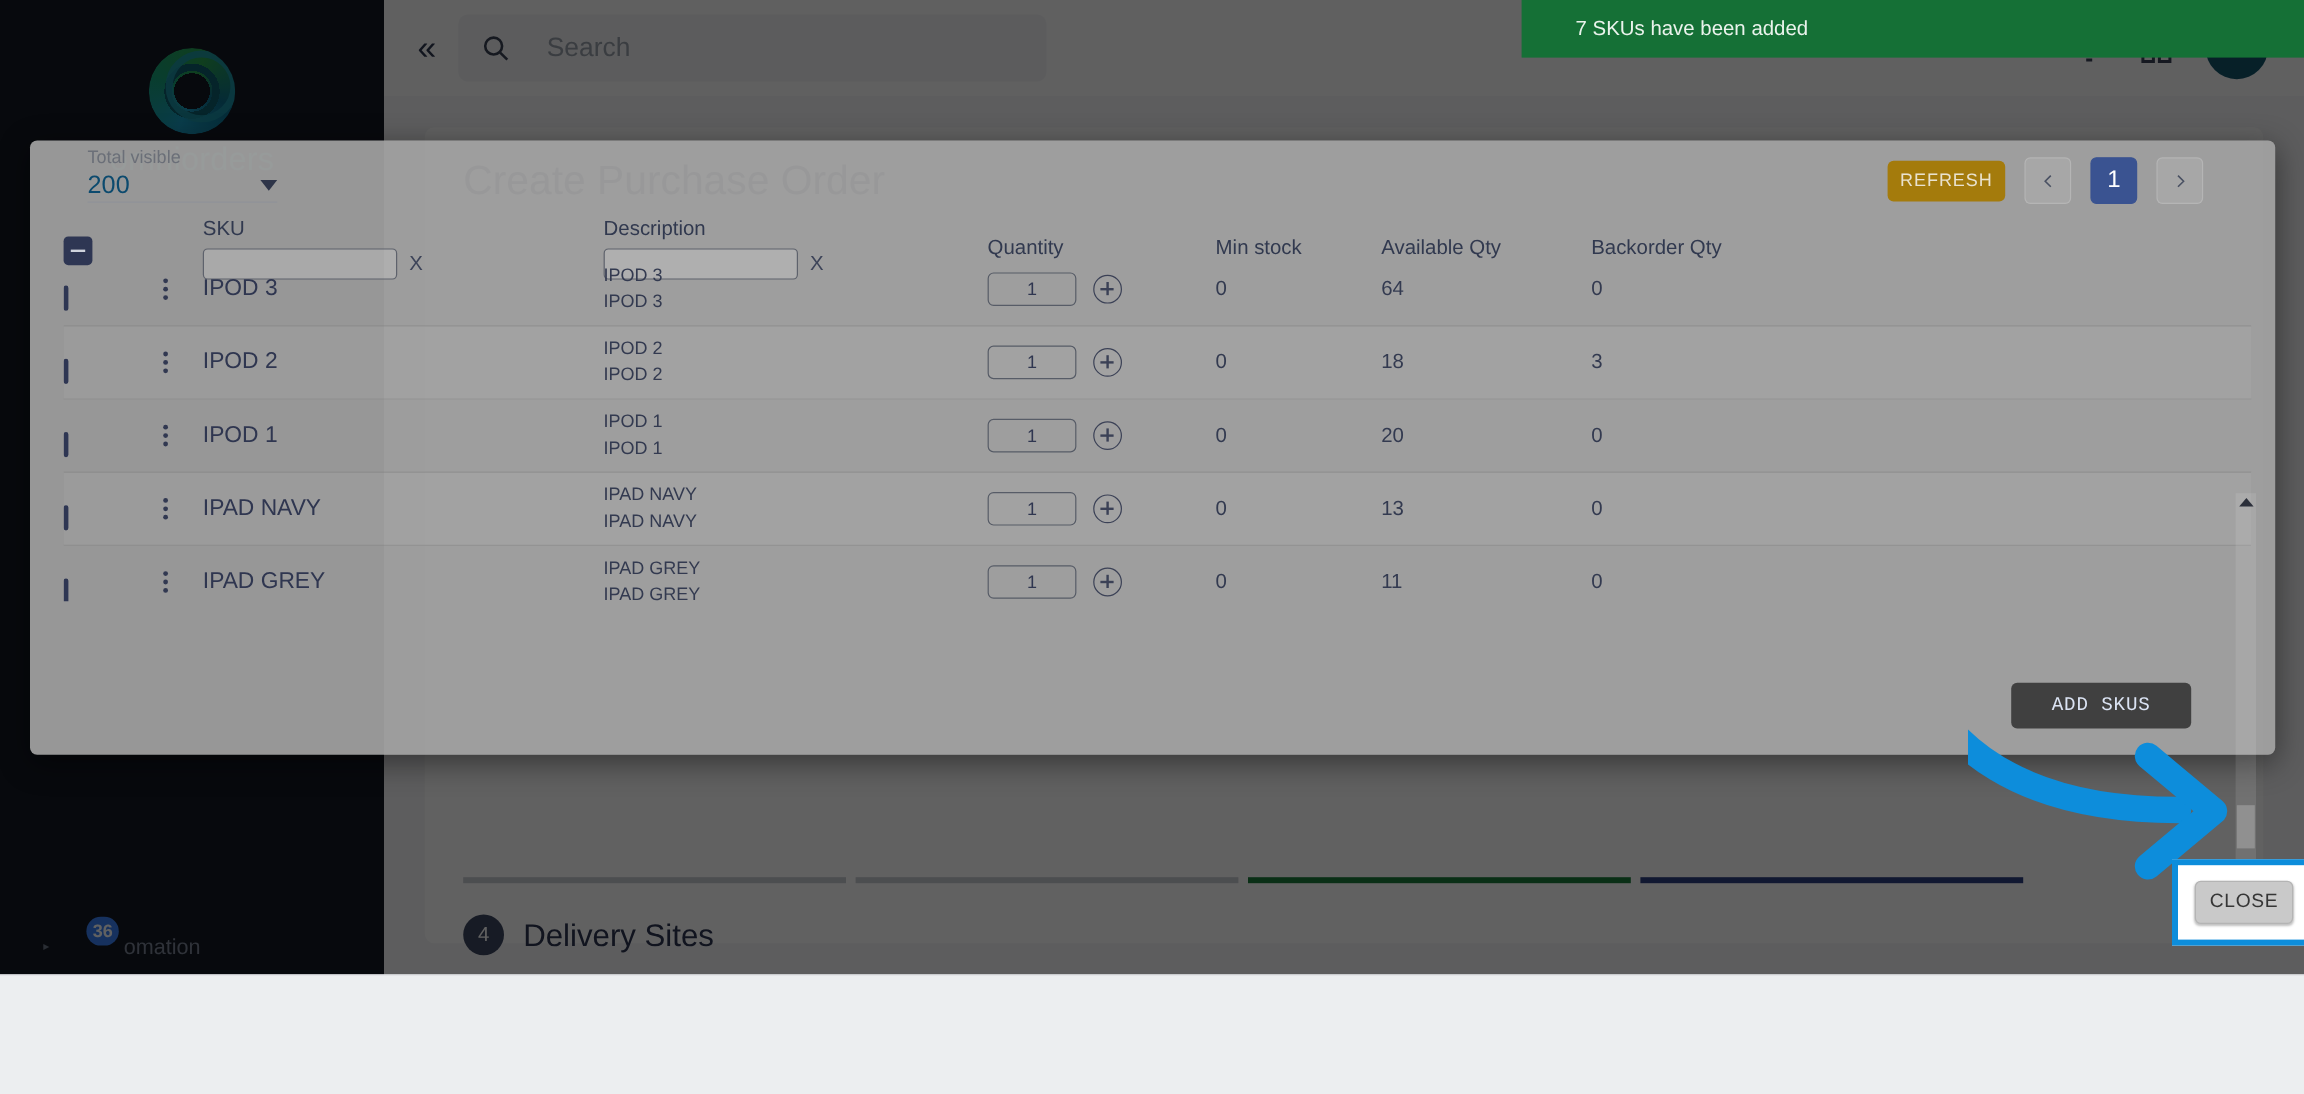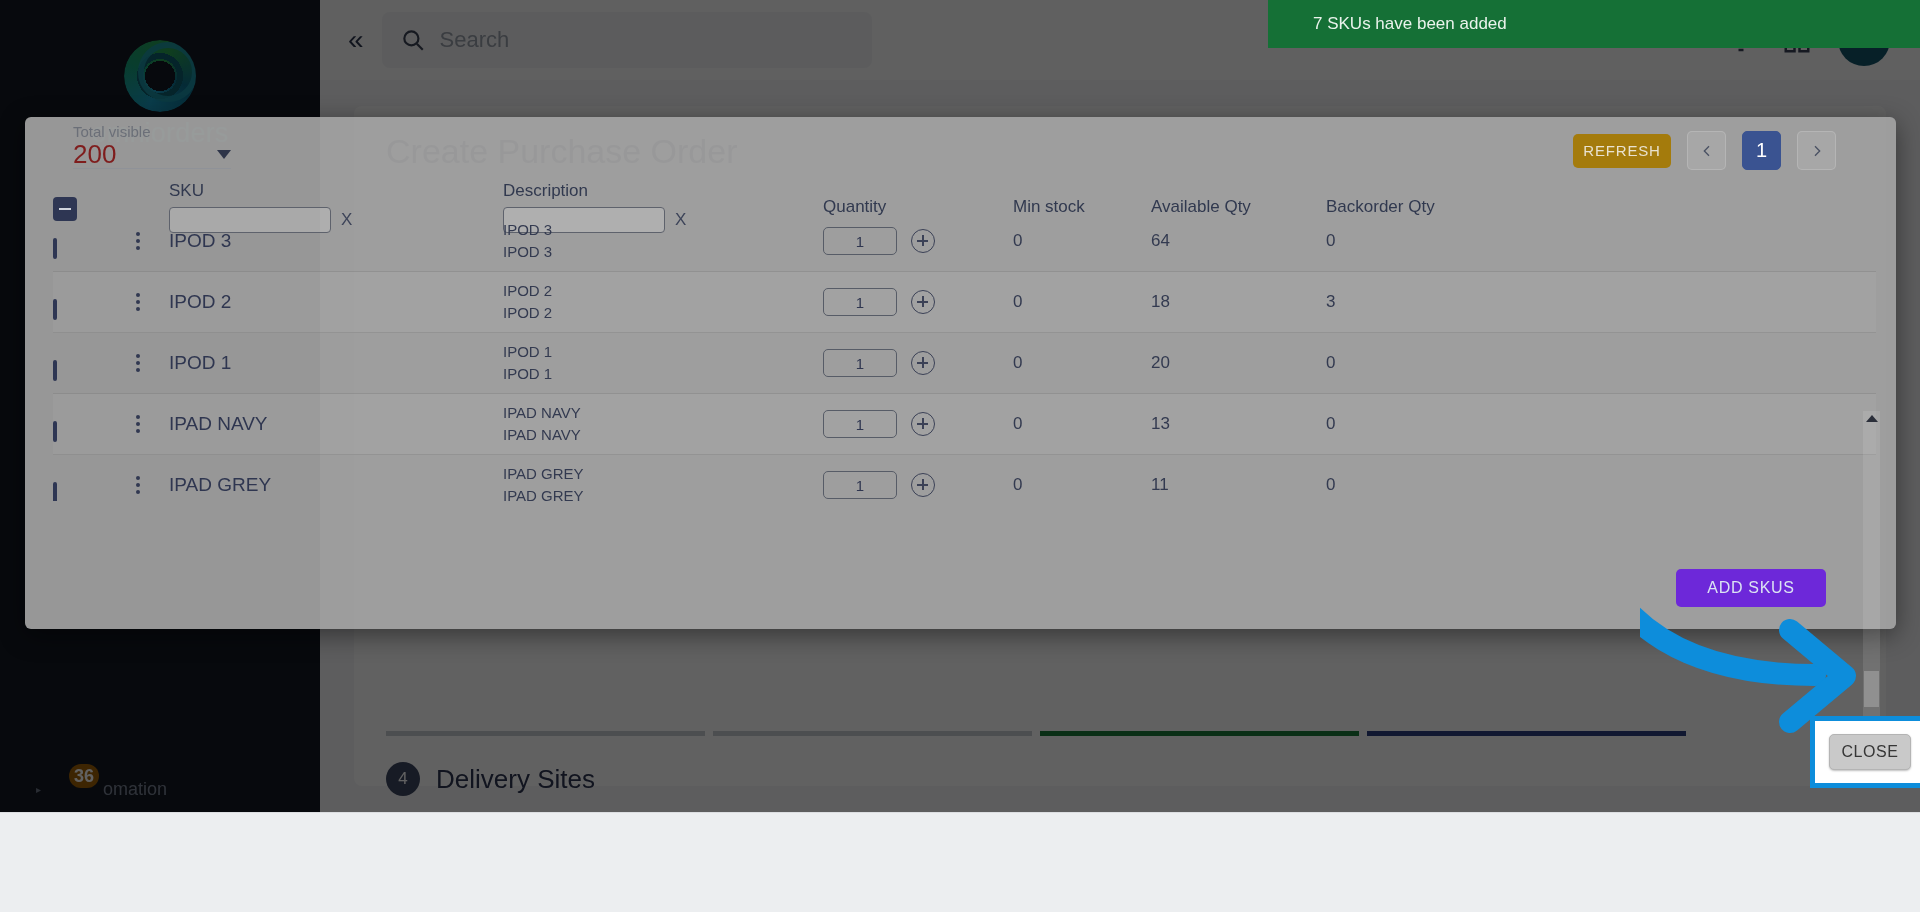--- a/index.html
+++ b/index.html
@@ -50,34 +50,34 @@
   .sb-avatar {
     position: relative; width: 42px; height: 42px; border-radius: 50%;
     background:
       conic-gradient(from 210deg, #2f7fae, #1f8f86, #2e9f4f, #1d6f9e, #2f7fae);
     -webkit-mask: radial-gradient(circle at 50% 50%, transparent 0 11px, #000 11px);
             mask: radial-gradient(circle at 50% 50%, transparent 0 11px, #000 11px);
   }
   .sb-avatar-outer { position: relative; width: 42px; height: 42px; }
   .sb-badge {
     position: absolute; right: -6px; top: -4px; min-width: 24px; height: 24px;
-    border-radius: 12px; background: #a16207; color: #fff;
-    font-size: 18px; font-weight: bold; display: flex;
+    border-radius: 12px; background: #3b82f6; color: #fff;
+    font-size: 15px; font-weight: bold; display: flex;
     align-items: center; justify-content: center; padding: 0 5px;
   }
 
   #topbar {
     position: absolute; left: 320px; top: 0; width: 1600px; height: 80px;
     background: #fbfbfc;
     display: flex; align-items: center; gap: 18px; padding-left: 28px;
   }
   #collapse-icon { font-size: 28px; color: #2f3850; }
   #search-box {
     width: 490px; height: 56px; border-radius: 8px; background: #f1f2f4;
-    display: flex; align-items: center; gap: 14px; padding-left: 18px;
+    display: flex; align-items: center; gap: 30px; padding-left: 18px;
   }
   #search-placeholder { font-size: 22px; color: #9aa0ab; }
   .topbar-right {
     margin-left: auto; display: flex; align-items: center; gap: 26px;
     padding-right: 30px;
   }
   .tb-icon { width: 30px; height: 30px; color: #3a4258; }
   #user-avatar {
     width: 52px; height: 52px; border-radius: 50%;
     background: #14556b; color: #cfe6ec; font-size: 22px;
@@ -136,21 +136,21 @@
 
   #modal-toolbar {
     position: relative; height: 62px; padding: 6px 28px 0 28px; margin-left: 20px;
   }
   #total-visible-label { font-size: 15px; color: #6b6f78; }
   #total-visible-select {
     margin-top: 1px; width: 158px; height: 28px;
     border-bottom: 1px solid #8f9298;
     display: flex; align-items: center; justify-content: space-between;
   }
-  #total-visible-value { font-size: 26px; color: #7f1d1d; }
+  #total-visible-value { font-size: 21px; color: #0c4a6e; }
   .caret-down {
     width: 0; height: 0; border-left: 7px solid transparent;
     border-right: 7px solid transparent; border-top: 9px solid #2e3549;
   }
   #toolbar-right {
     position: absolute; right: 60px; top: 14px;
     display: flex; align-items: center; gap: 16px;
   }
   #refresh-button {
     width: 98px; height: 34px; border-radius: 5px; background: #a47b0c;
@@ -240,24 +240,24 @@
     position: absolute; left: 1px; bottom: 34px; width: 15px; height: 36px;
     background: rgba(255,255,255,.22);
   }
 
   
   #modal-footer {
     position: absolute; left: 0; bottom: 0; width: 100%; height: 80px;
   }
   #add-skus-button {
     position: absolute; right: 70px; bottom: 22px; height: 38px;
-    min-width: 150px; padding: 0 22px; border-radius: 5px; background: #6d28d9;
+    min-width: 150px; padding: 0 22px; border-radius: 5px; background: #404040;
     color: #dbe3f3; font-size: 16px; letter-spacing: .7px; border: none;
     display: flex; align-items: center; justify-content: center;
-    font-family: Liberation Sans, sans-serif;
+    font-family: Liberation Mono, monospace;
   }
 
   
   #guidde-arrow { position: absolute; left: 1640px; top: 600px; width: 270px; height: 180px; }
   #close-highlight {
     position: absolute; left: 1810px; top: 716px; width: 120px; height: 72px;
     border: 5px solid #0d8ddb; background: #ffffff;
     display: flex; align-items: center; justify-content: center;
   }
   #close-button {

